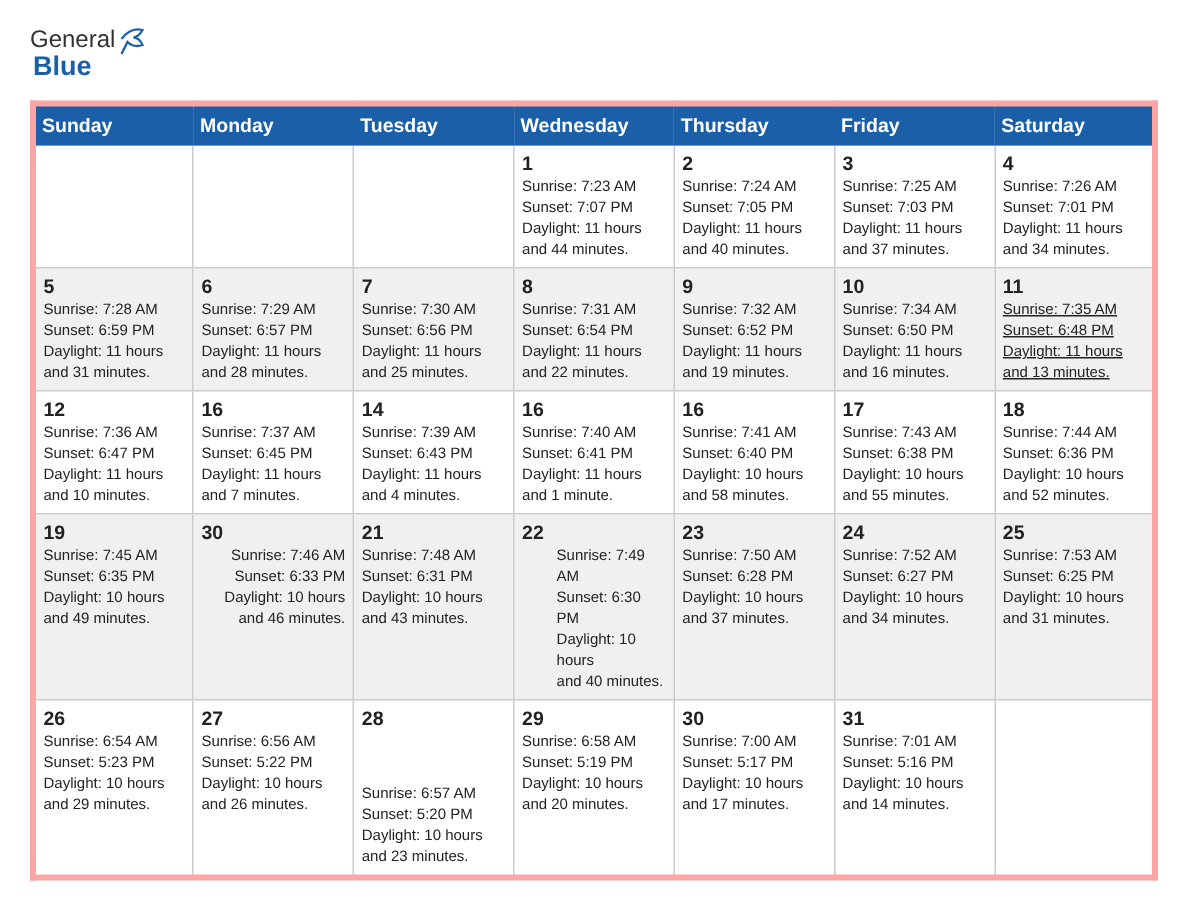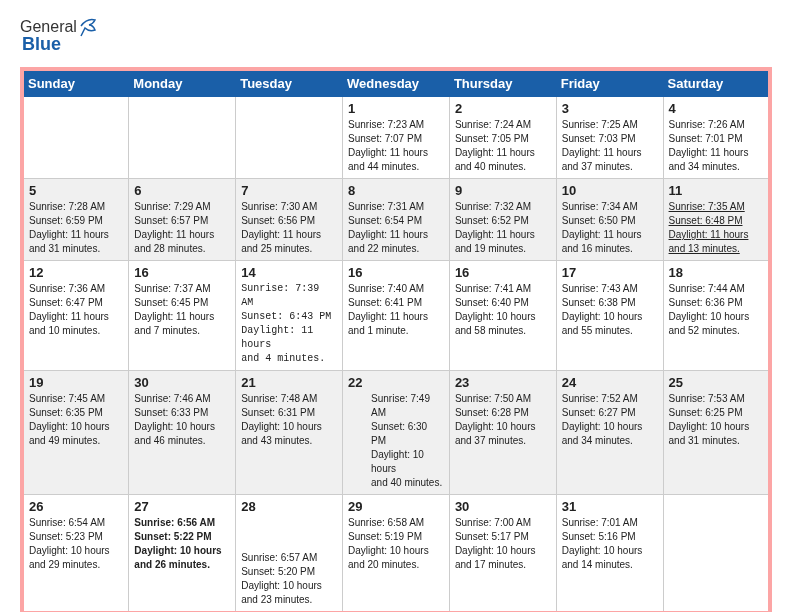--- a/index.html
+++ b/index.html
@@ -207,21 +207,21 @@
           </td>
           <td>
             <div class="day-number">16</div>
             <div class="day-info" style="white-space: pre-line;">Sunrise: 7:37 AM
 Sunset: 6:45 PM
 Daylight: 11 hours
 and 7 minutes.</div>
           </td>
           <td>
             <div class="day-number">14</div>
-            <div class="day-info" style="white-space: pre-line; font-family: Liberation Mono, monospace;">Sunrise: 7:39 AM
+            <div class="day-info" style="white-space: pre-line;">Sunrise: 7:39 AM
 Sunset: 6:43 PM
 Daylight: 11 hours
 and 4 minutes.</div>
           </td>
           <td>
             <div class="day-number">16</div>
             <div class="day-info" style="white-space: pre-line;">Sunrise: 7:40 AM
 Sunset: 6:41 PM
 Daylight: 11 hours
 and 1 minute.</div>
@@ -251,21 +251,21 @@
         <tr class="row-shaded">
           <td>
             <div class="day-number">19</div>
             <div class="day-info" style="white-space: pre-line;">Sunrise: 7:45 AM
 Sunset: 6:35 PM
 Daylight: 10 hours
 and 49 minutes.</div>
           </td>
           <td>
             <div class="day-number">30</div>
-            <div class="day-info" style="white-space: pre-line;">Sunrise: 7:46 AM
+            <div class="day-info" style="white-space: pre-line; text-align: right;">Sunrise: 7:46 AM
 Sunset: 6:33 PM
 Daylight: 10 hours
 and 46 minutes.</div>
           </td>
           <td>
             <div class="day-number">21</div>
             <div class="day-info" style="white-space: pre-line;">Sunrise: 7:48 AM
 Sunset: 6:31 PM
 Daylight: 10 hours
 and 43 minutes.</div>
@@ -302,21 +302,21 @@
         <tr class="row-white">
           <td>
             <div class="day-number">26</div>
             <div class="day-info" style="white-space: pre-line;">Sunrise: 6:54 AM
 Sunset: 5:23 PM
 Daylight: 10 hours
 and 29 minutes.</div>
           </td>
           <td>
             <div class="day-number">27</div>
-            <div class="day-info" style="white-space: pre-line; font-weight: bold;">Sunrise: 6:56 AM
+            <div class="day-info" style="white-space: pre-line;">Sunrise: 6:56 AM
 Sunset: 5:22 PM
 Daylight: 10 hours
 and 26 minutes.</div>
           </td>
           <td>
             <div class="day-number">28</div>
             <div class="day-info" style="white-space: pre-line; margin-top: 37px;">Sunrise: 6:57 AM
 Sunset: 5:20 PM
 Daylight: 10 hours
 and 23 minutes.</div>

